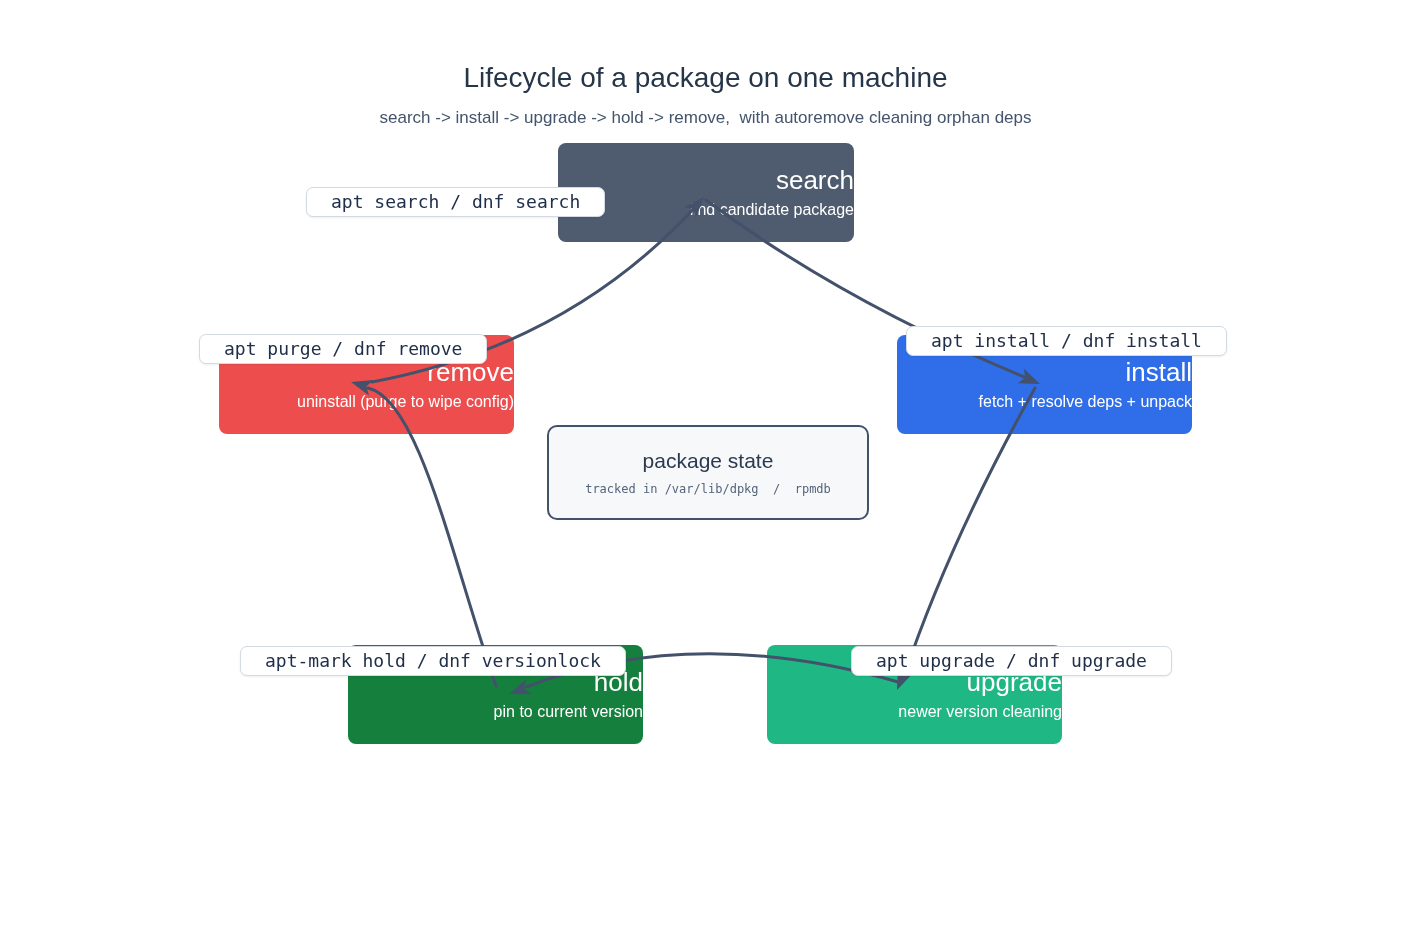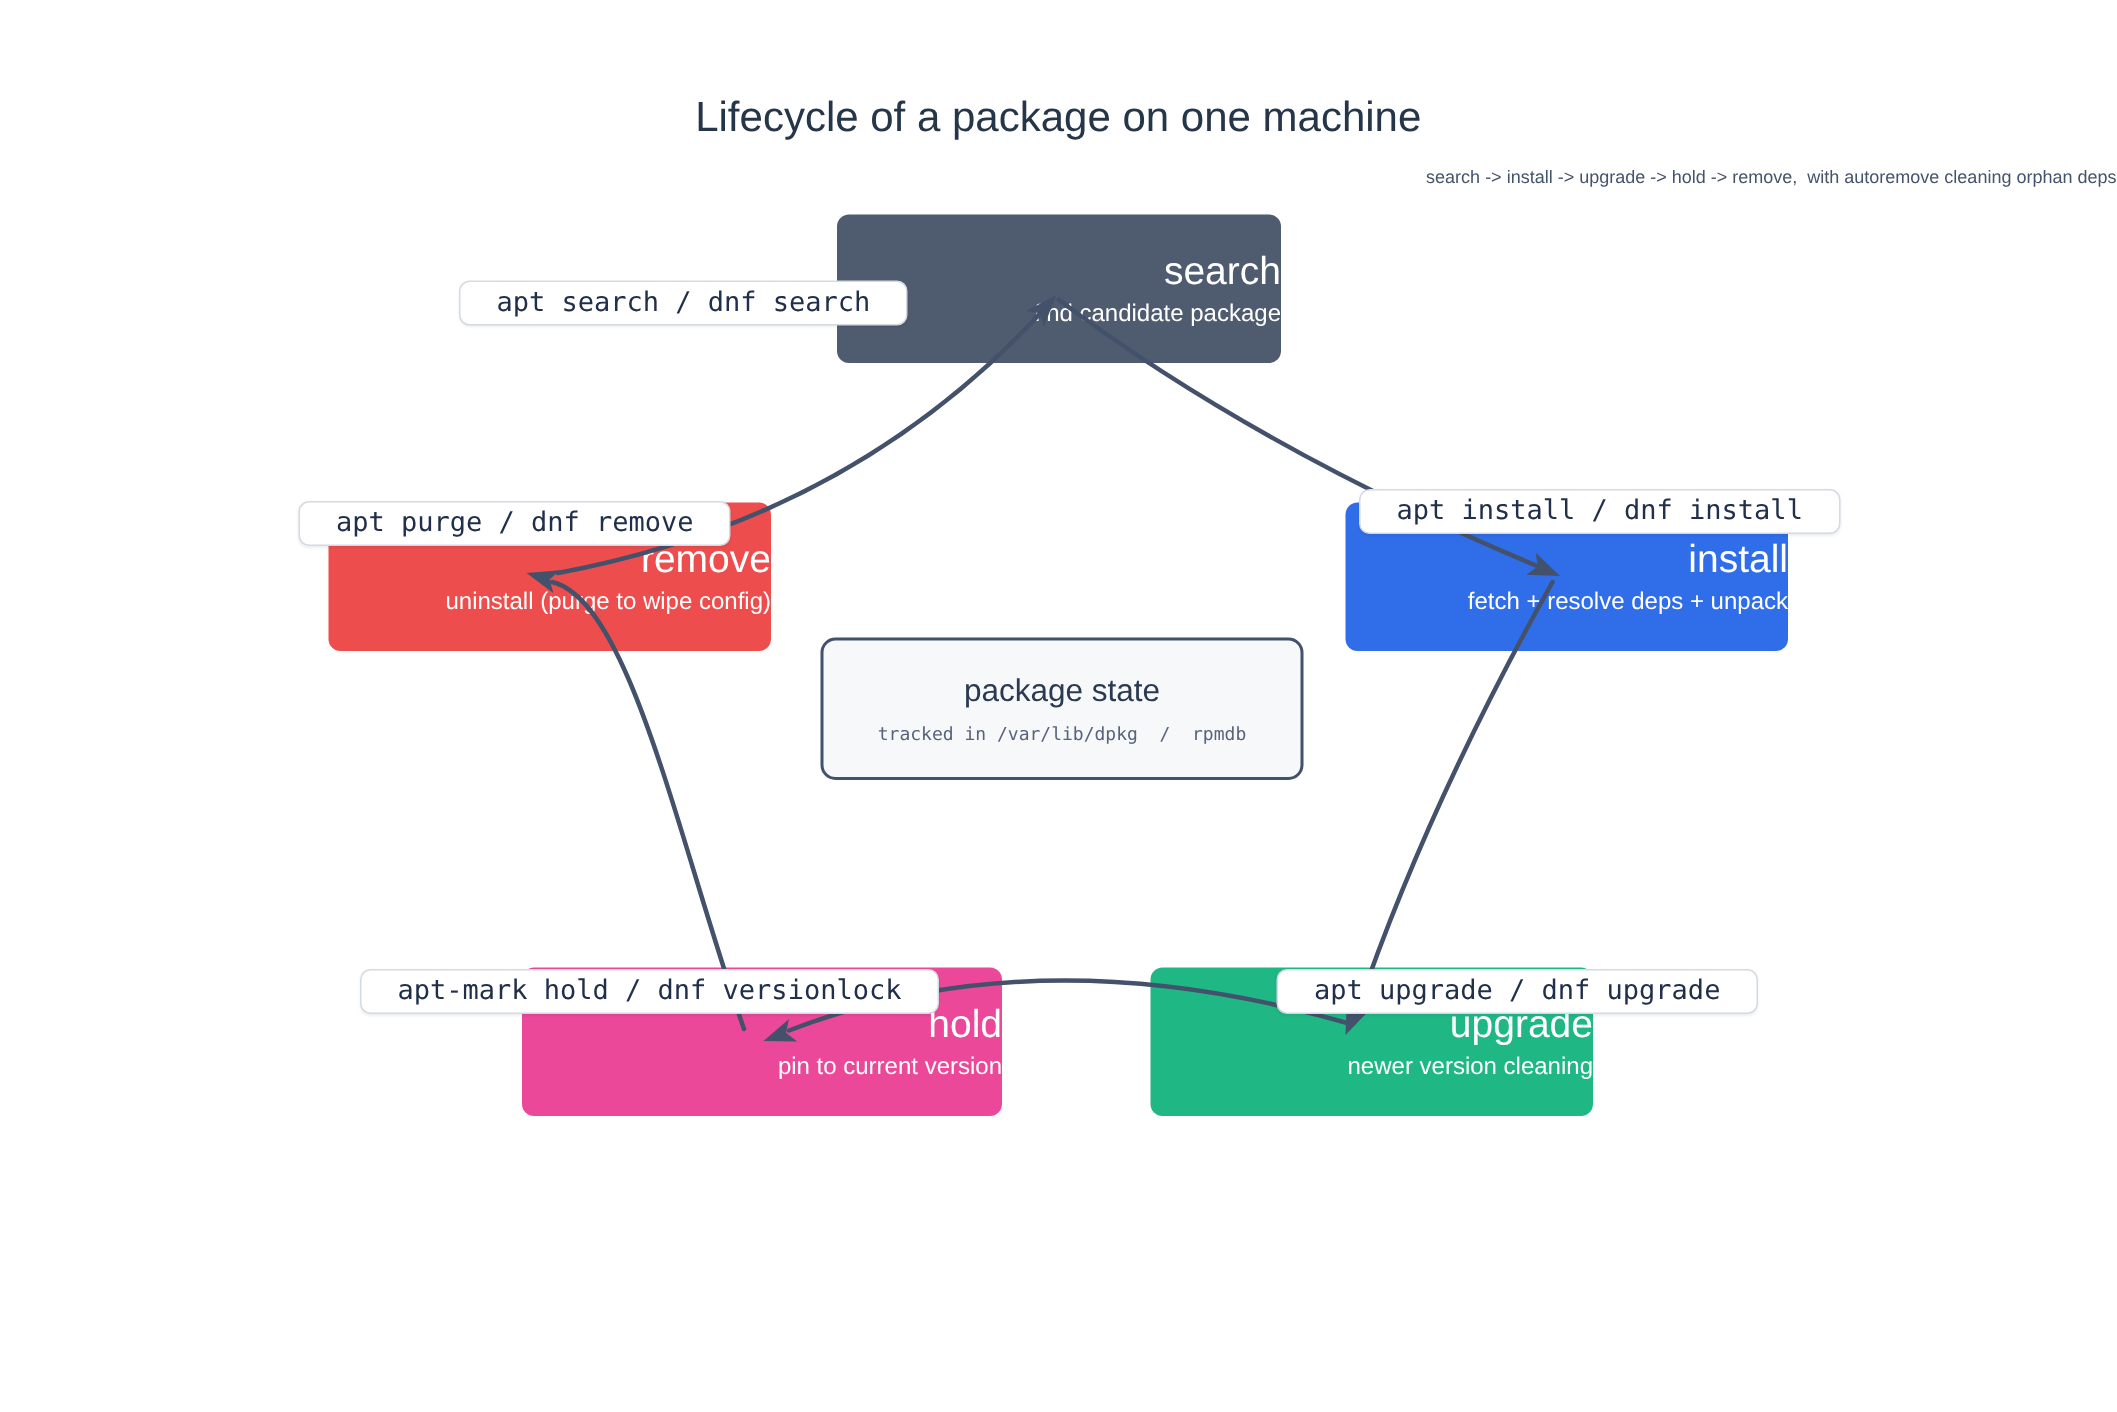--- a/index.html
+++ b/index.html
@@ -6,21 +6,21 @@
   #page {
     position:relative; width:1411px; height:941px; overflow:hidden;
     background:#ffffff; font-family:"Liberation Sans", sans-serif;
   }
   .page-title {
     position:absolute; top:61px; left:0; width:100%;
     text-align:center; font-size:28px; line-height:34px; color:#263649;
   }
   .page-sub {
     position:absolute; top:107px; left:0; width:100%;
-    text-align:right; font-size:12px; line-height:22px; color:#44546c;
+    text-align:center; font-size:17px; line-height:22px; color:#44546c;
     white-space:pre;
   }
   .node {
     position:absolute; z-index:1; border-radius:8px;
     display:flex; flex-direction:column; align-items:flex-end; justify-content:center;
     gap:7px; color:#ffffff;
   }
   .node-title { font-size:26px; line-height:1.1; }
   .node-sub   { font-size:16px; line-height:1.15; white-space:pre; }
   .state-box {
@@ -66,21 +66,21 @@
   <div class="node" style="left: 897px; top: 335px; width: 295px; height: 99px; background: rgb(47, 110, 232);">
     <div class="node-title">install</div>
     <div class="node-sub">fetch + resolve deps + unpack</div>
   </div>
 
   <div class="state-box" style="left: 547px; top: 425px; width: 318px; height: 91px; background: rgb(247, 248, 250);">
     <div class="state-title">package state</div>
     <div class="state-sub">tracked in /var/lib/dpkg  /  rpmdb</div>
   </div>
 
-  <div class="node" style="left: 348px; top: 645px; width: 320px; height: 99px; background: #ec4899;">
+  <div class="node" style="left: 348px; top: 645px; width: 295px; height: 99px; background: #15803d;">
     <div class="node-title">hold</div>
     <div class="node-sub">pin to current version</div>
   </div>
 
   <div class="node" style="left: 767px; top: 645px; width: 295px; height: 99px; background: rgb(31, 184, 133);">
     <div class="node-title">upgrade</div>
     <div class="node-sub">newer version cleaning</div>
   </div>
 
   <svg id="edges" width="1411" height="941" viewBox="0 0 1411 941">

